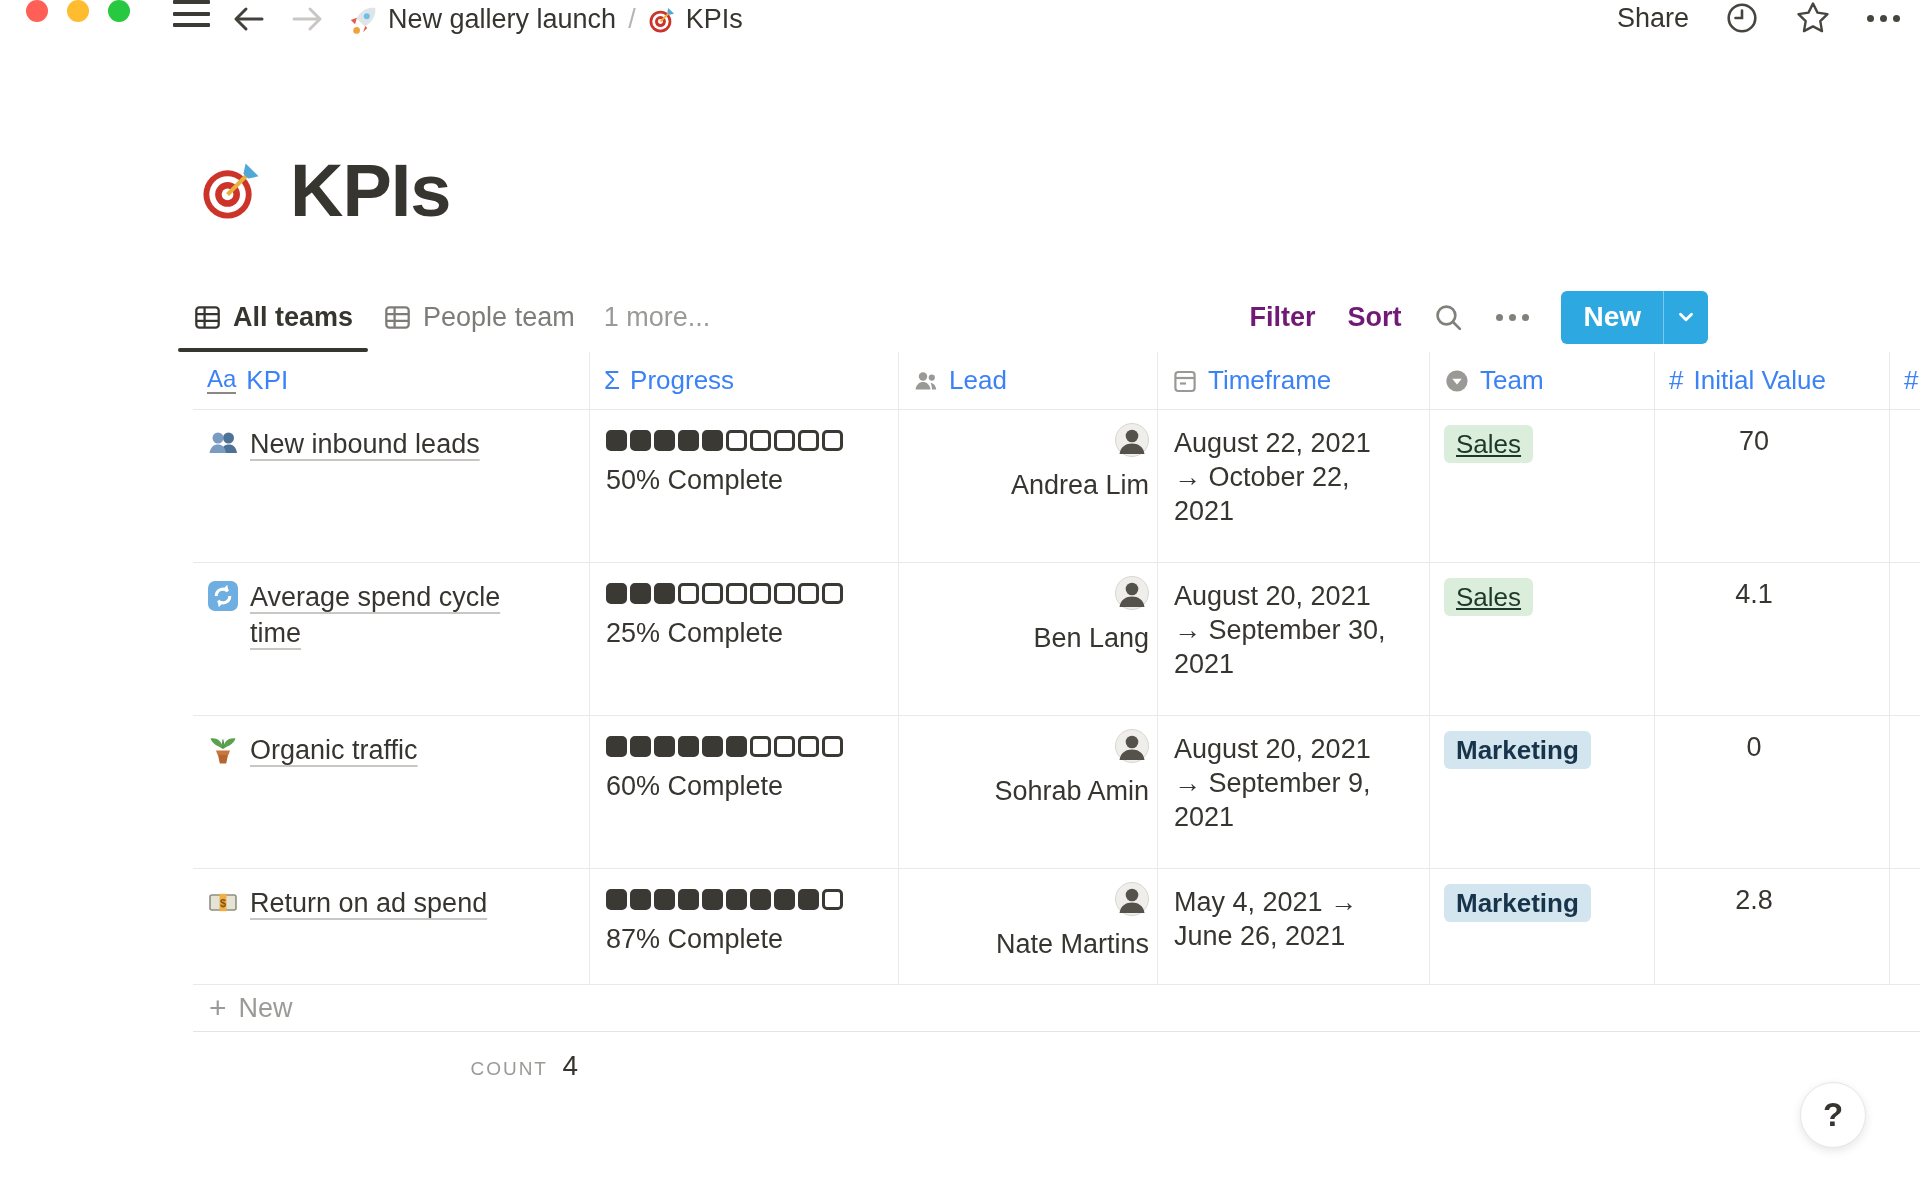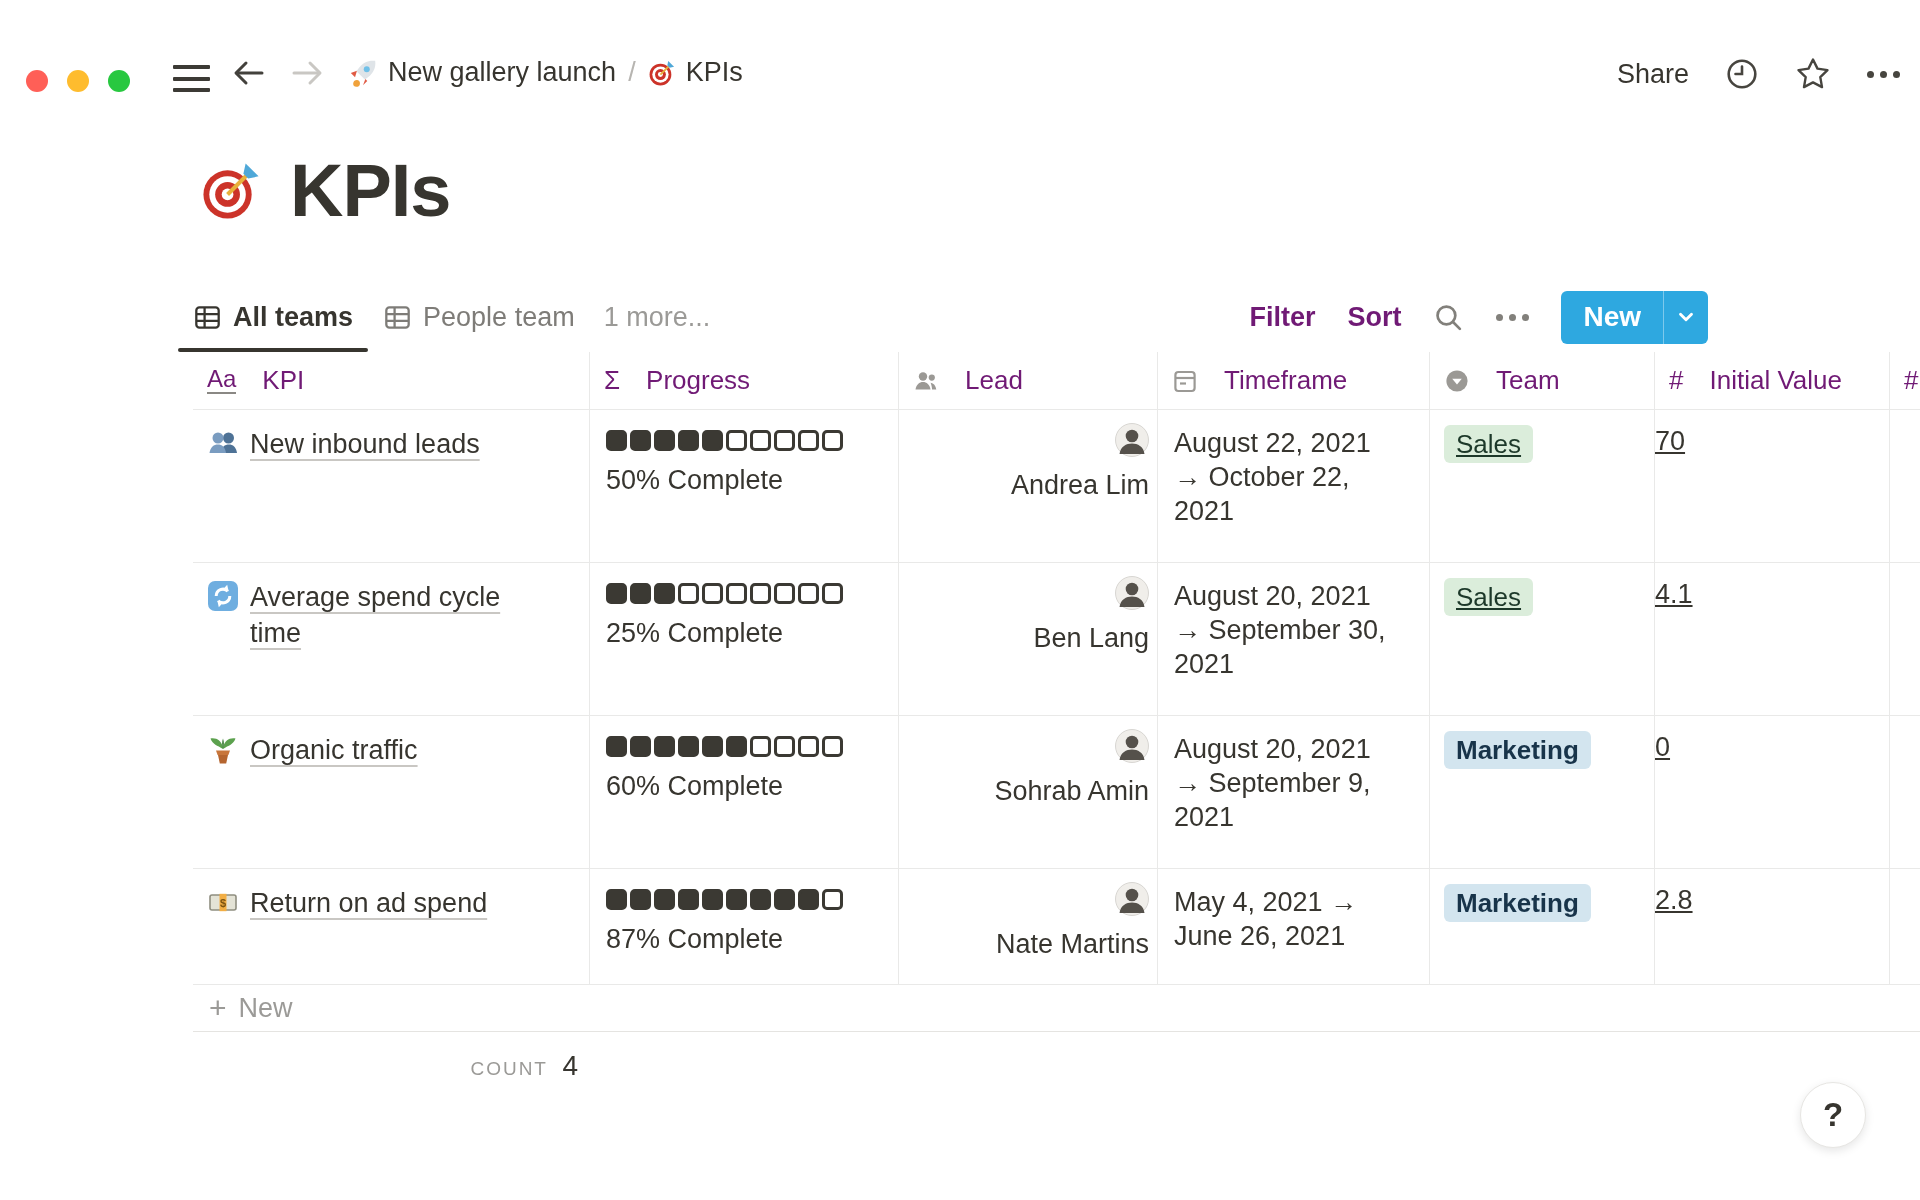--- a/index.html
+++ b/index.html
@@ -1,21 +1,21 @@
 <!DOCTYPE html>
 <html><head>
 <meta charset="utf-8">
 <style>
   * { margin:0; padding:0; box-sizing:border-box; }
   html,body { width:1920px; height:1200px; overflow:hidden; background:#fff;
     font-family:"Liberation Sans","DejaVu Sans",sans-serif; color:#37352F; }
 
   
   .topbar { position:absolute; top:0; left:0; right:0; height:80px;
-    display:flex; align-items:flex-end; padding:0 20px 0 26px; background:#fff;margin-top:12px; }
+    display:flex; align-items:flex-start; padding:0 20px 0 26px; background:#fff; }
   .light { width:22px; height:22px; border-radius:50%; margin-right:19px; flex:0 0 auto; }
   .hamburger { margin-left:24px; width:37px; height:27px; display:flex; flex-direction:column; justify-content:space-between; cursor:pointer; }
   .hamburger i { display:block; height:4px; background:#3c3a35; border-radius:1px; }
   .navbtn { margin-left:20px; width:38px; height:38px; display:flex; align-items:center; justify-content:center; }
   .crumbs { margin-left:14px; display:flex; align-items:center; font-size:27px; }
   .crumb { display:flex; align-items:center; gap:10px; padding:4px 8px; border-radius:4px; cursor:pointer; }
   .crumb-sep { color:#B7B5B1; padding:0 4px; }
   .top-right { margin-left:auto; display:flex; align-items:center; gap:36px; }
   .share { font-size:27px; cursor:pointer; }
   .dots { display:flex; gap:6px; }
@@ -41,21 +41,21 @@
   .new-btn .main { display:flex; align-items:center; padding:0 22px; color:#fff; font-size:28px; font-weight:700; }
   .new-btn .sep { width:1px; background:rgba(255,255,255,0.38); }
   .new-btn .chev { width:44px; display:flex; align-items:center; justify-content:center; }
 
   
   .table { position:absolute; top:352px; left:193px; width:1727px; overflow:hidden; }
   .trow { display:grid; grid-template-columns:397px 309px 259px 272px 225px 235px 80px; width:1777px; border-bottom:1px solid #E9E9E8; }
   .cell { position:relative; }
   .bR { border-right:1px solid #E9E9E8; }
   .hrow { height:58px; }
-  .hcell { display:flex; align-items:center; gap:26px; padding-left:14px; color:#701a75; font-size:26px; overflow:hidden; white-space:nowrap; }
+  .hcell { display:flex; align-items:center; gap:10px; padding-left:14px; color:#3b82f6; font-size:26px; overflow:hidden; white-space:nowrap; }
   .hcell .aa { font-size:24px; border-bottom:2px solid #8A8884; line-height:1; padding-bottom:1px; }
   .hcell .sym { font-size:26px; }
   .r-tall { height:153px; }
   .r-short { height:116px; }
 
   .kpi-cell { display:flex; gap:11px; align-items:flex-start; padding:16px 12px 0 14px; }
   .kpi-ic { flex:0 0 32px; margin-top:1px; }
   .kpi-name { font-size:27px; font-weight:500; line-height:36px; max-width:300px; color:#37352F;
     text-decoration:underline; text-decoration-color:#C9C7C3; text-decoration-thickness:2px; text-underline-offset:6px; cursor:pointer; }
 
@@ -68,21 +68,21 @@
   .lead-cell { display:flex; align-items:flex-end; gap:13px; padding:13px 8px 0 16px; align-self:start;flex-direction:column; }
   .lead-name { font-size:27px; }
 
   .time-cell { padding:16px 30px 0 16px; font-size:27px; line-height:34px; max-width:272px; color:#37352F; }
 
   .team-cell { padding:15px 0 0 14px; }
   .tag { display:inline-block; font-size:26px; line-height:34px; padding:2px 12px; border-radius:6px; }
   .tag-green { background:#DBEDDB; color:#1C3829;text-decoration:underline; }
   .tag-blue  { background:#D3E5EF; color:#18344A;font-weight:bold; }
 
-  .num-cell { padding:16px 36px 0 0; text-align:left; font-size:27px;text-decoration:underline; }
+  .num-cell { padding:16px 36px 0 0; text-align:center; font-size:27px; }
 
   .newrow { height:47px; display:flex; align-items:center; gap:12px; padding-left:16px;
     color:#9B9A97; font-size:27px; border-bottom:1px solid #E5E4E1; cursor:pointer; width:1727px; }
   .newrow .plus { font-size:30px; line-height:1; color:#9B9A97; }
 
   .sumrow { display:grid; grid-template-columns:397px 309px 259px 272px 225px 235px 80px; width:1777px; }
   .sum-cell { padding:18px 12px 0 0; text-align:right; cursor:pointer; }
   .sum-label { font-size:19px; letter-spacing:2px; color:#9B9A97; }
   .sum-value { font-size:28px; color:#37352F; margin-left:10px; }
 

